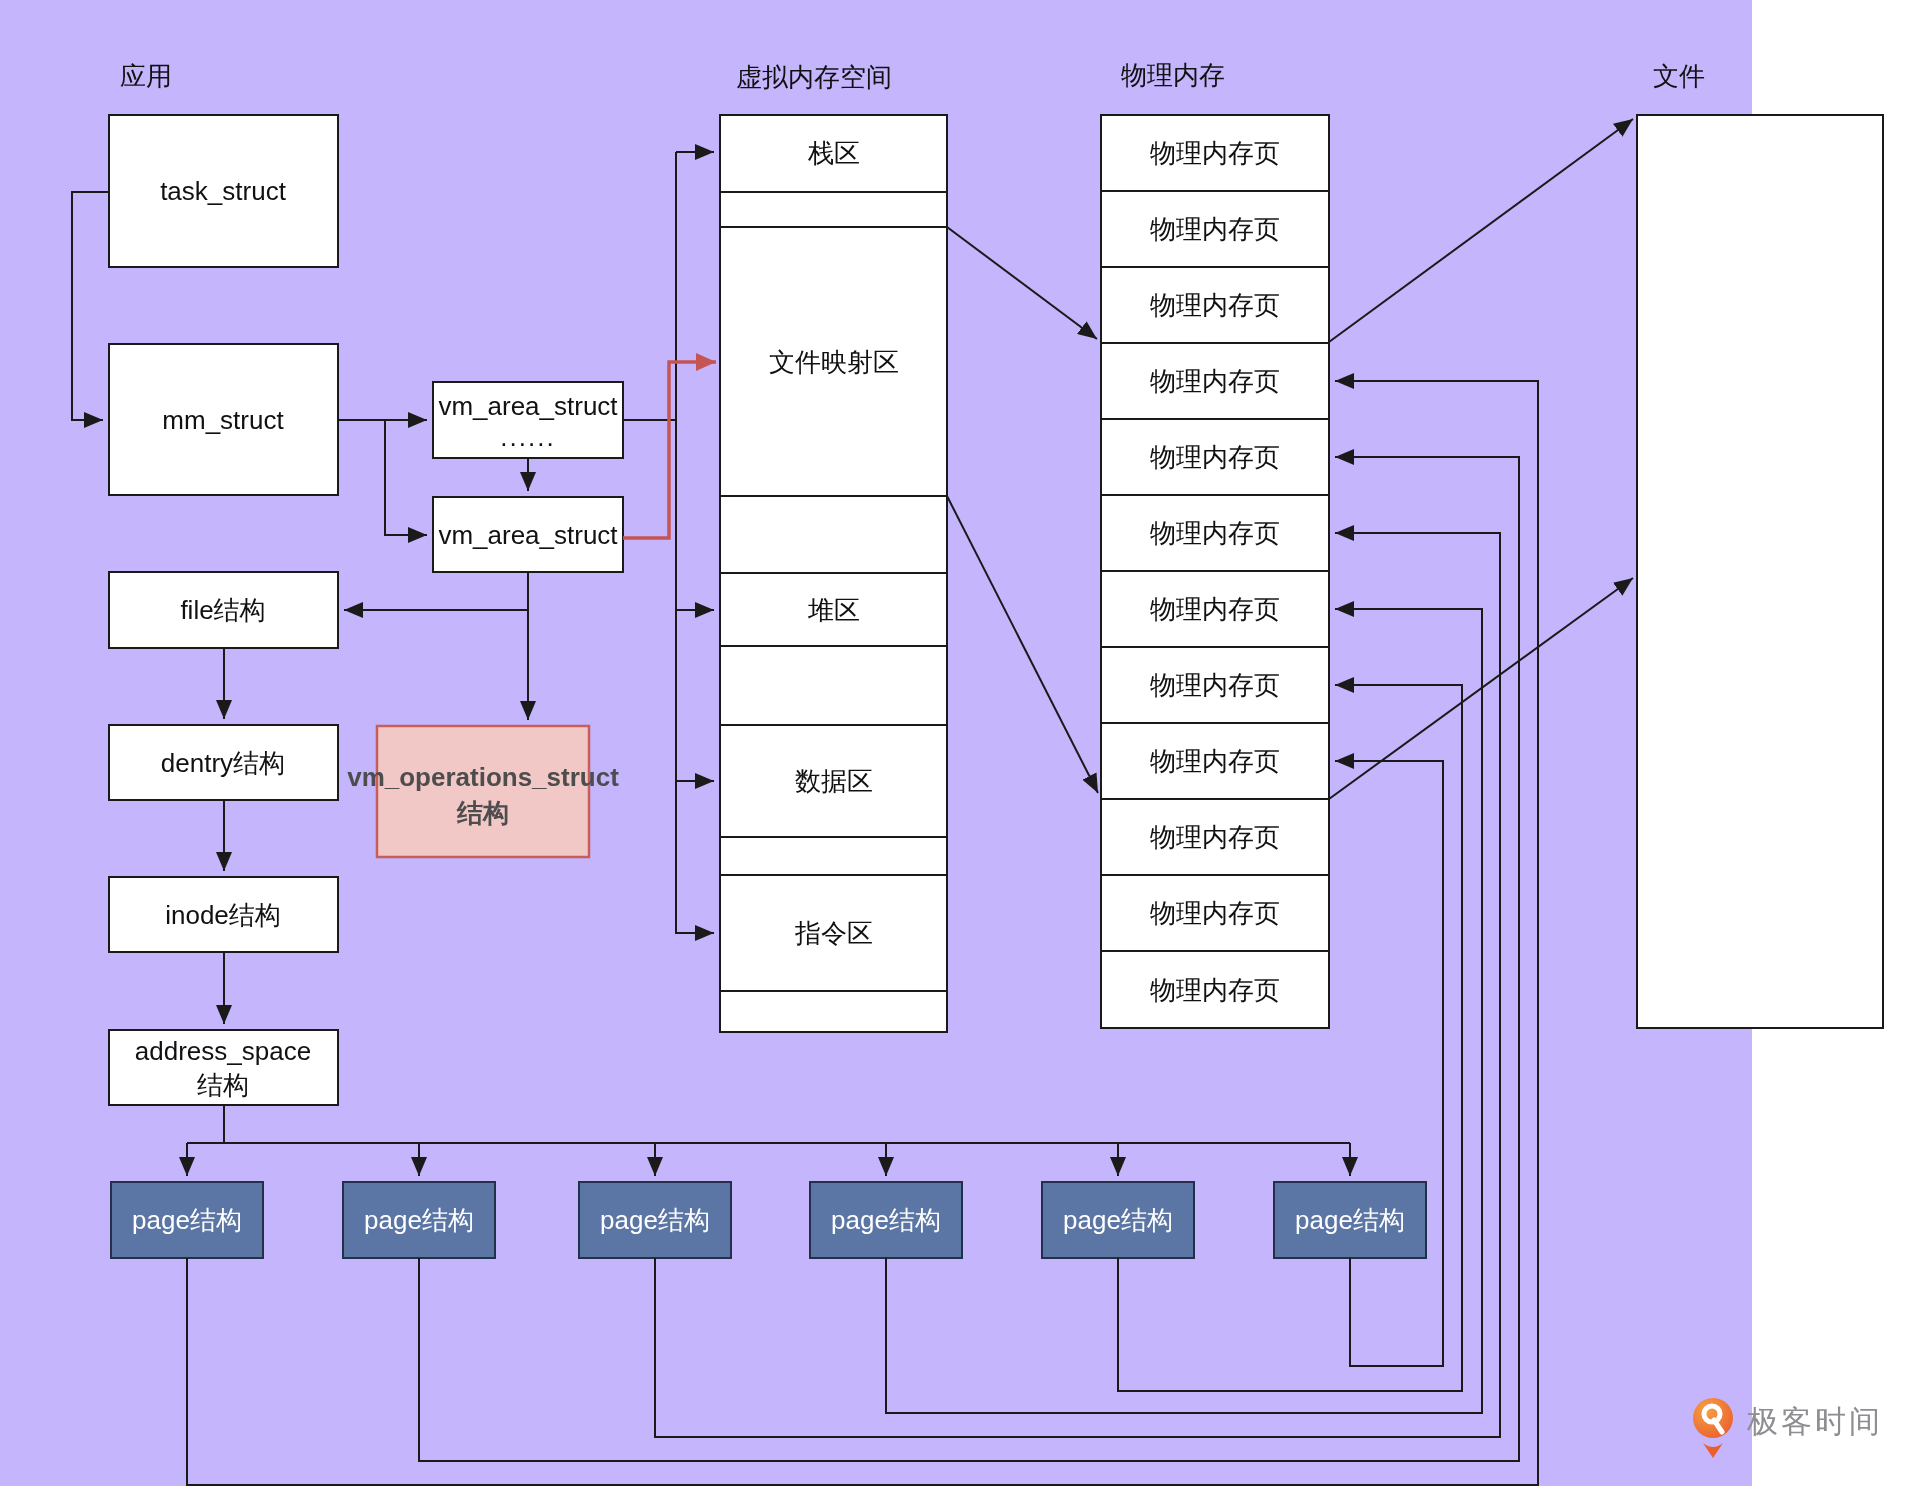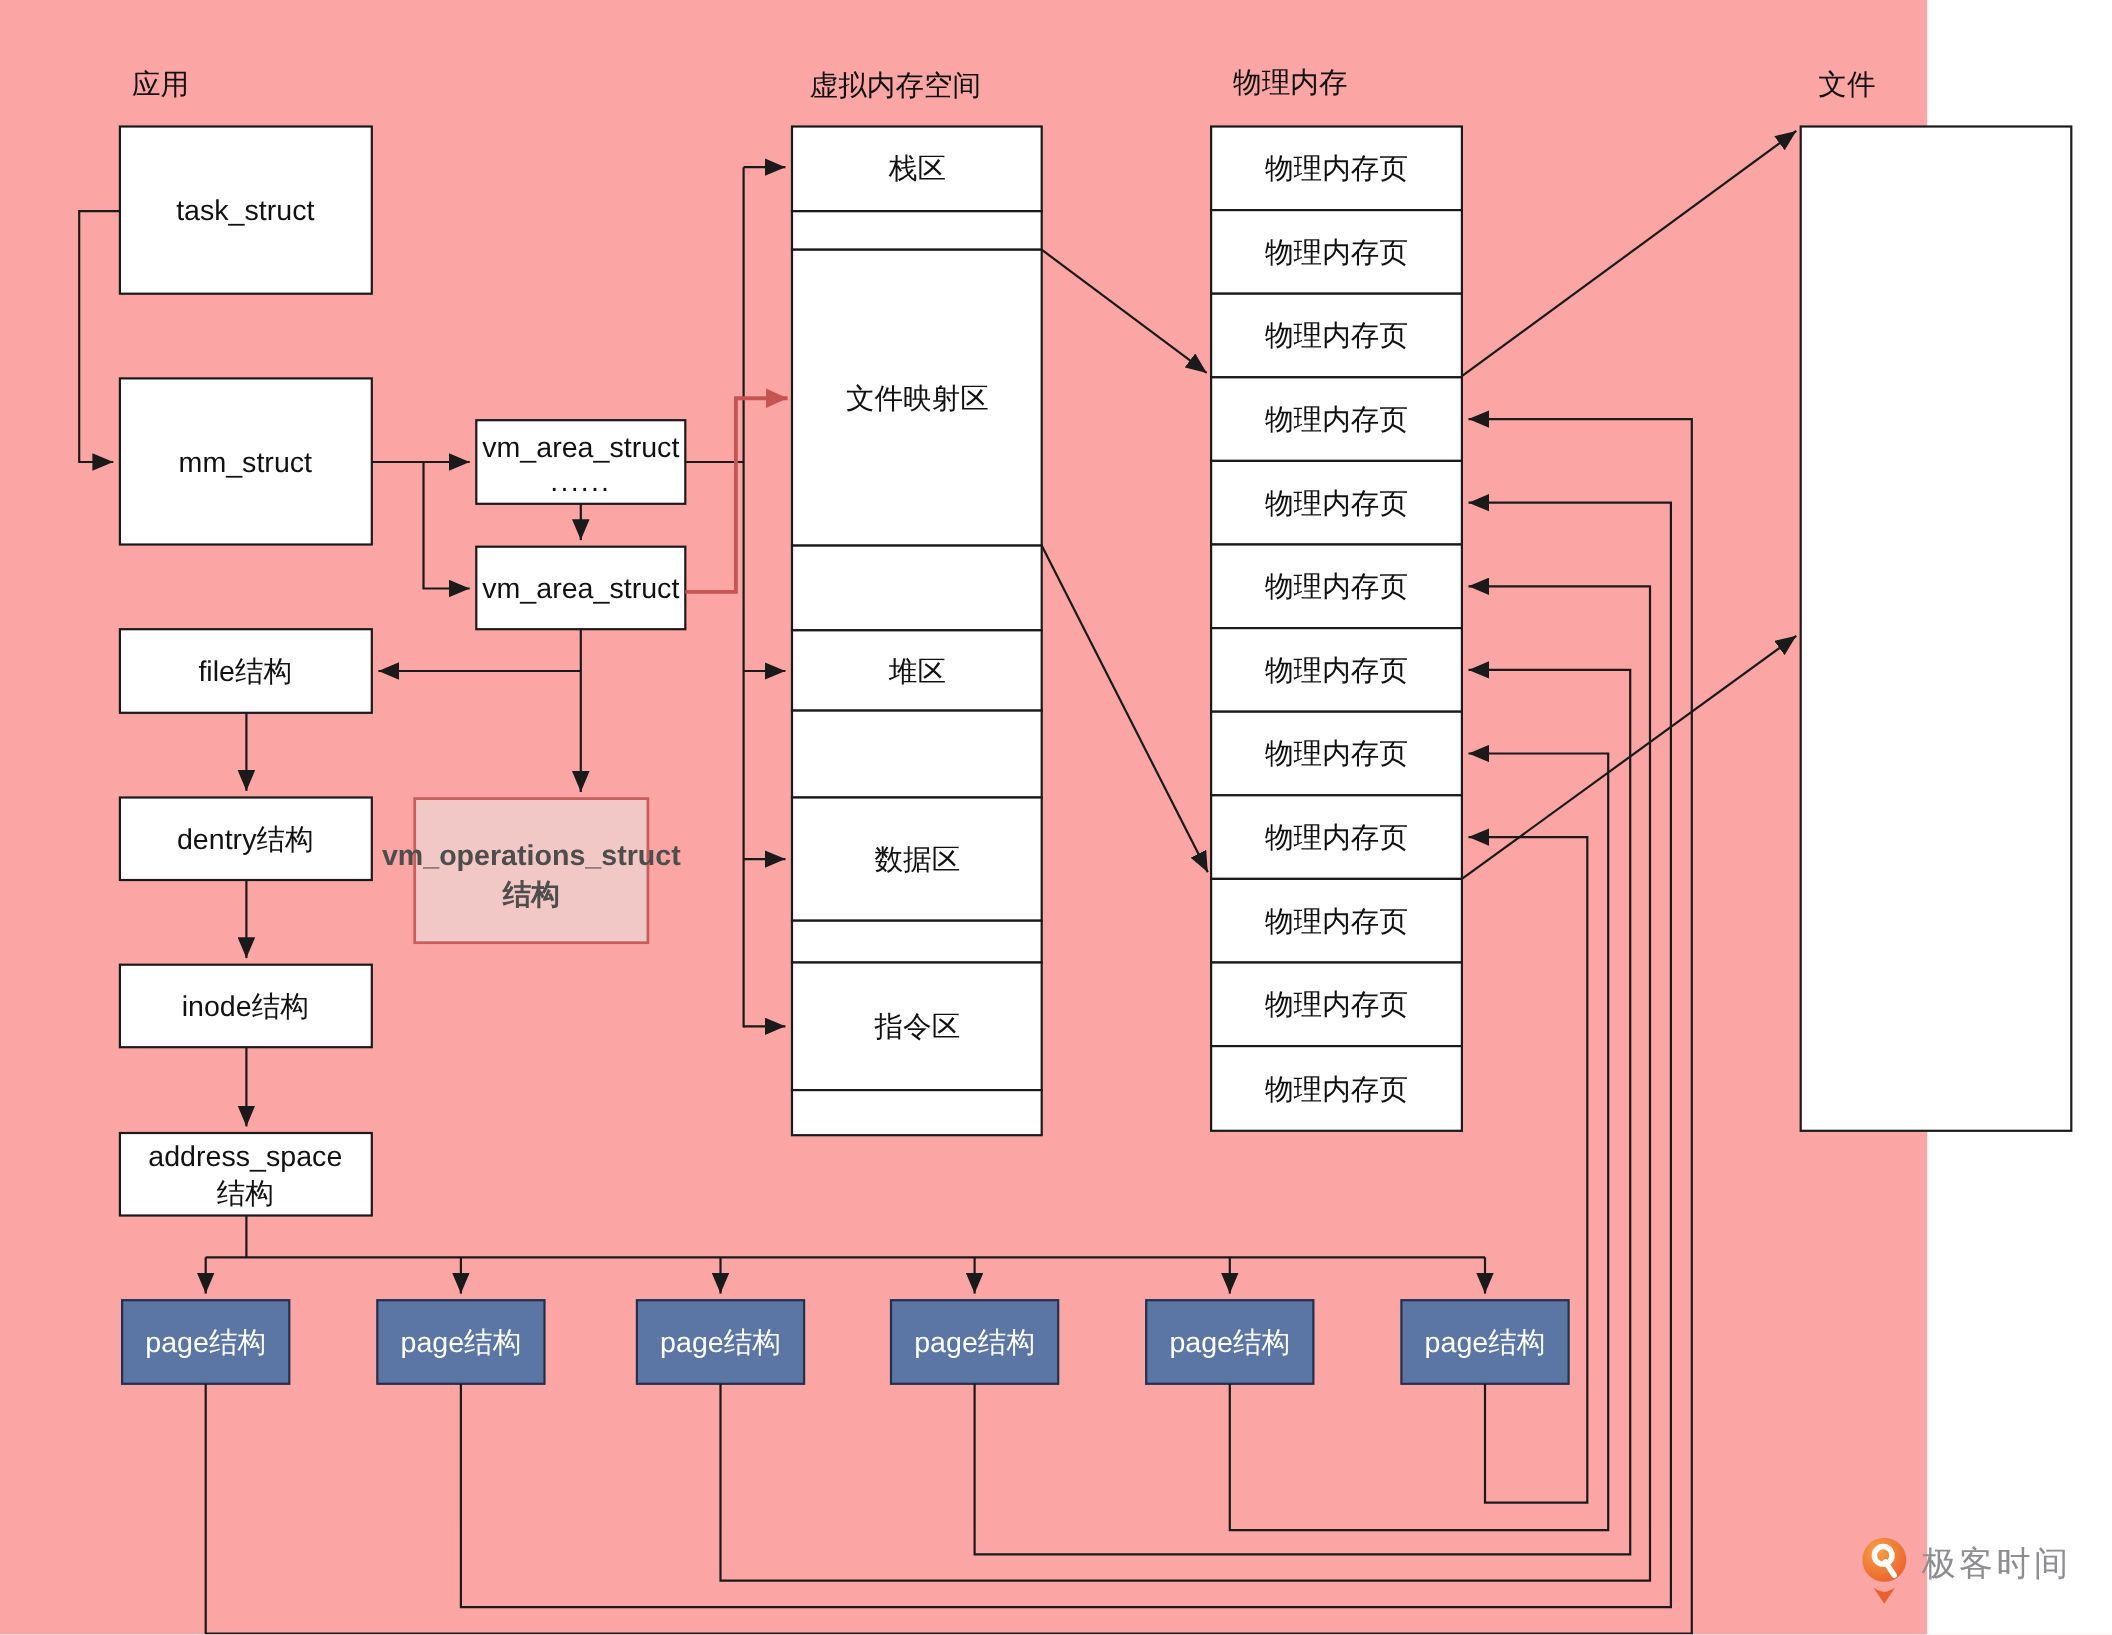--- a/index.html
+++ b/index.html
@@ -1,16 +1,16 @@
 <!DOCTYPE html>
 <html><head>
 <meta charset="utf-8">
 <style>
   html,body{margin:0;padding:0;background:#ffffff;}
-  .stage{width:1752px;height:1486px;position:relative;background:#fca5a5;}
+  .stage{width:1752px;height:1486px;position:relative;background:#c4b5fd;}
   text{font-family:"Liberation Sans",sans-serif;font-size:26px;fill:#111111;}
   .title{font-size:26px;}
   .box{fill:#ffffff;stroke:#1a1a1a;stroke-width:2px;}
   .seg{stroke:#1a1a1a;stroke-width:2px;fill:#ffffff;}
   .ln{fill:none;stroke:#1a1a1a;stroke-width:2px;}
   .redln{fill:none;stroke-width:3.5px;}
   .white-t{fill:#ffffff;}
   .ops-t{font-weight:bold;fill:#4d4d4d;}
   .dots{letter-spacing:2px;}
   .logo-text{font-size:31px;fill:#8d8d92;letter-spacing:3px;}

